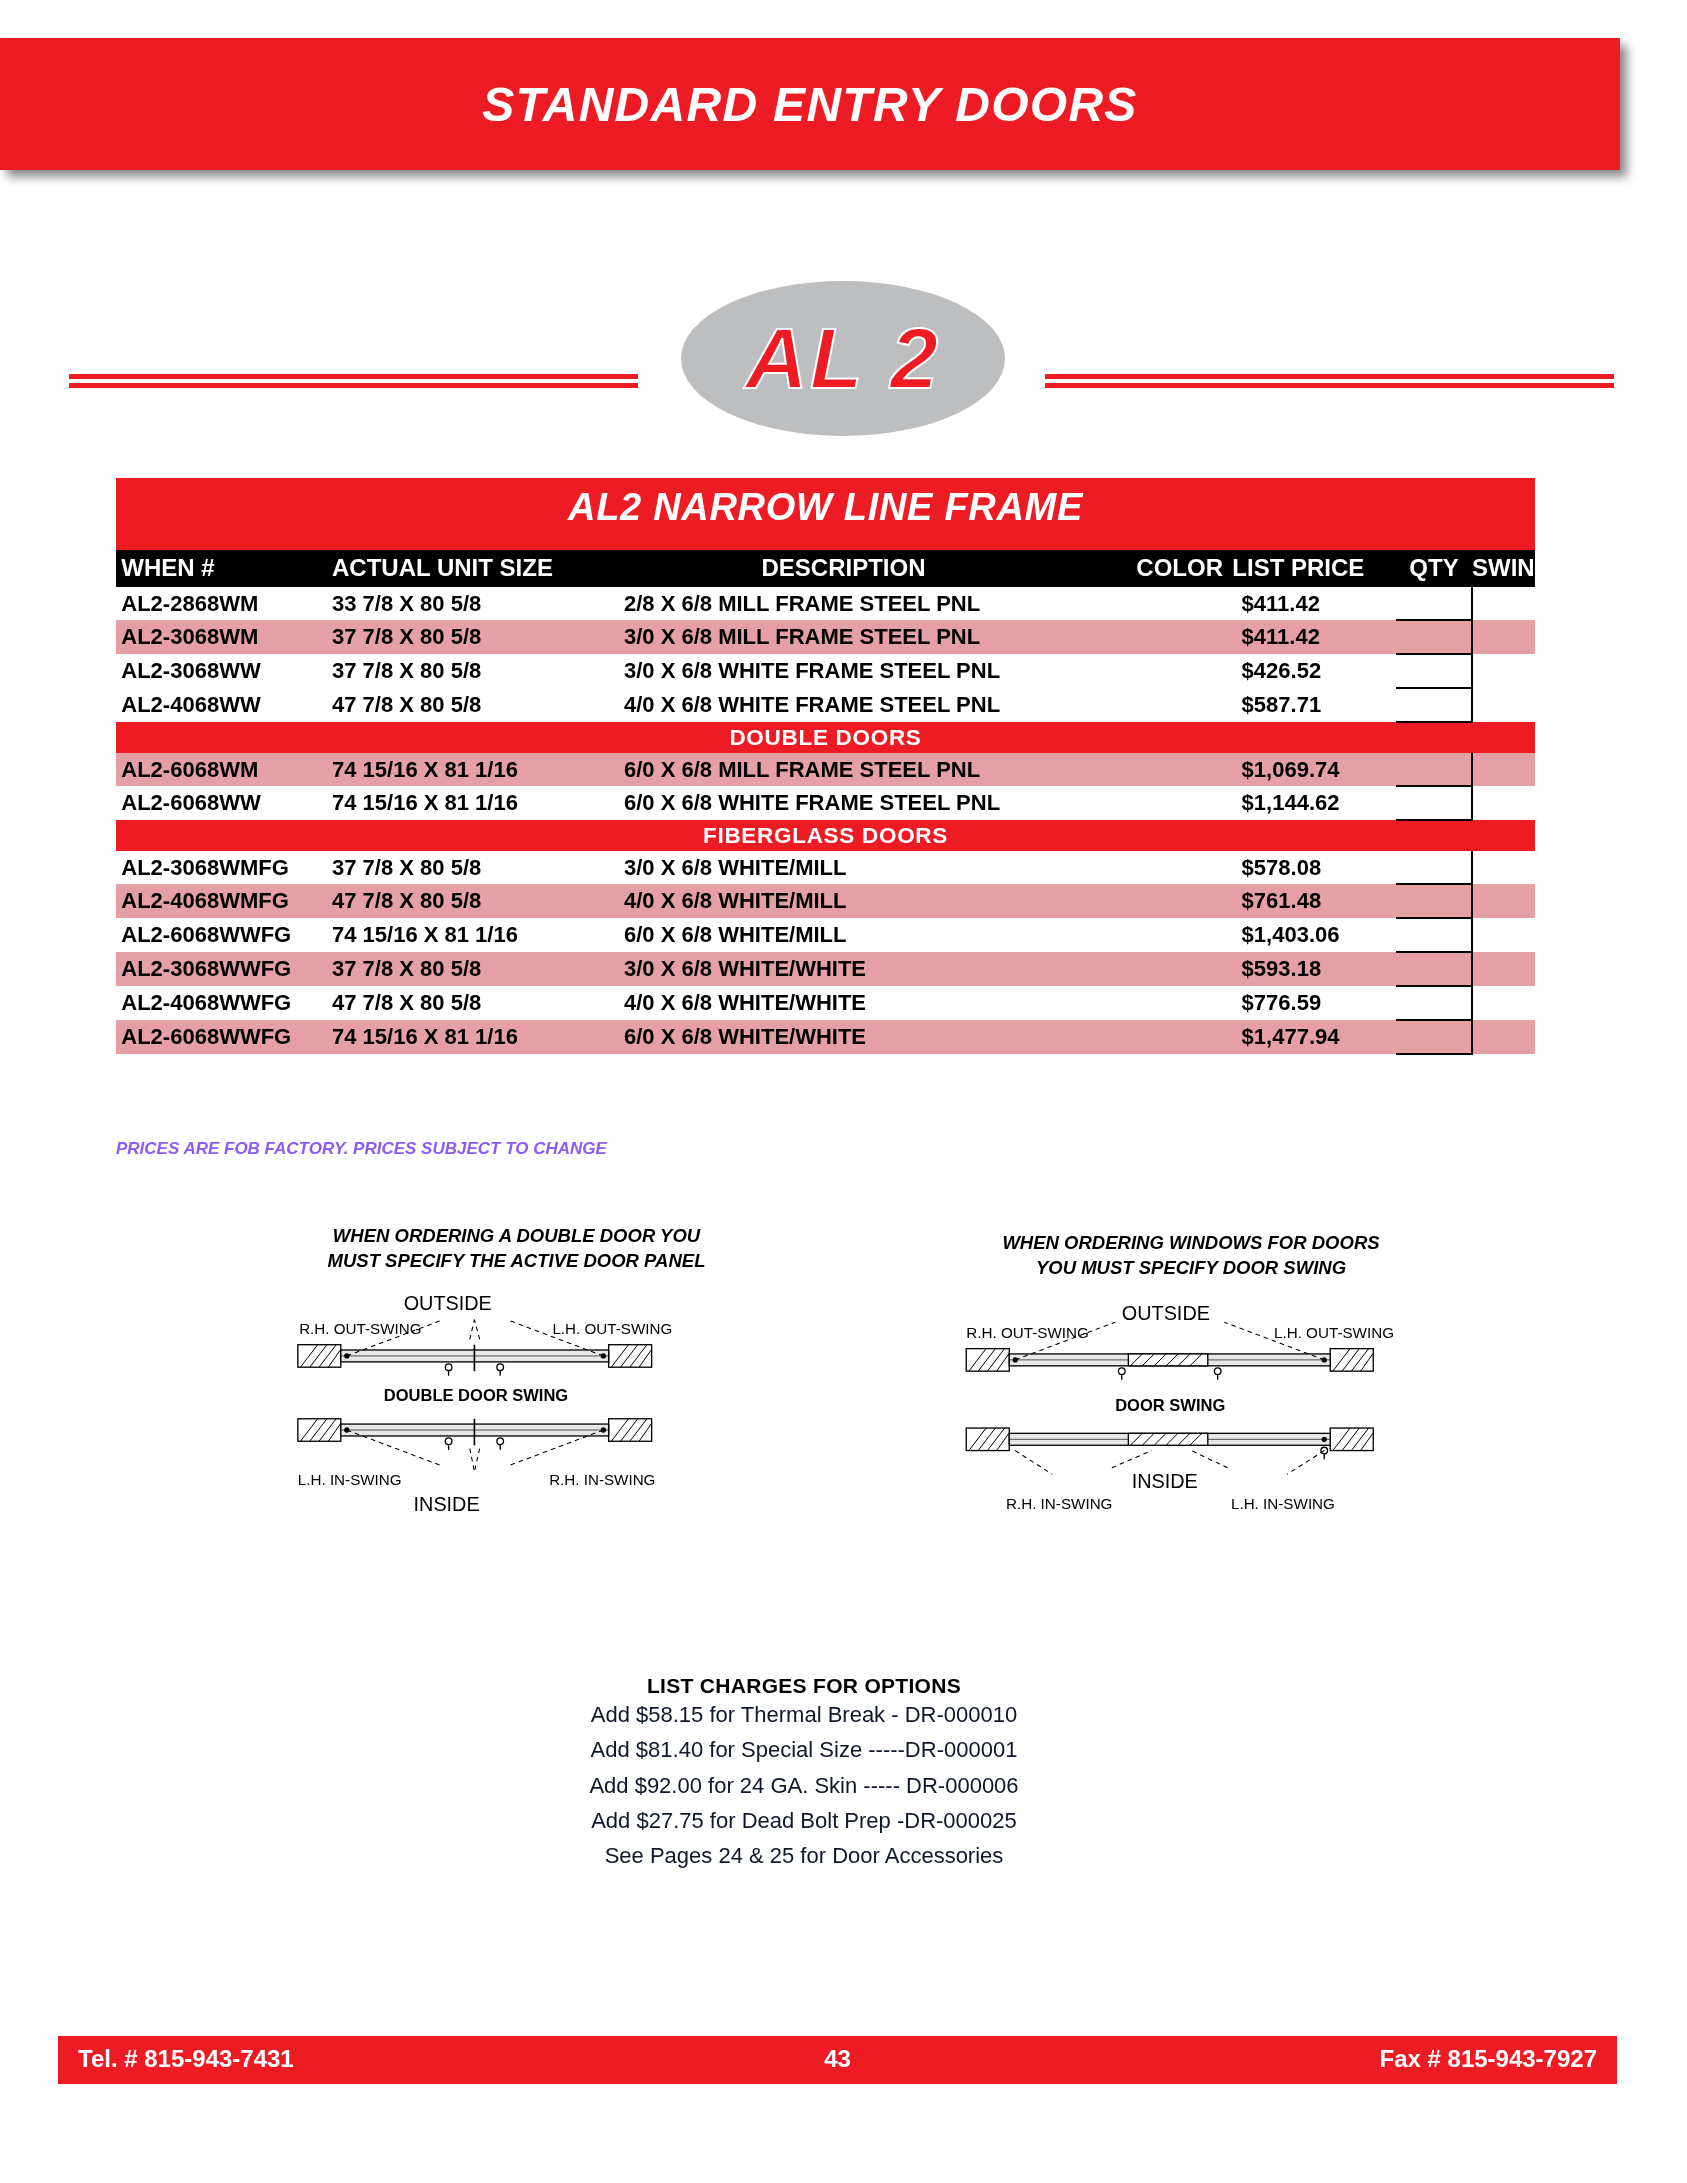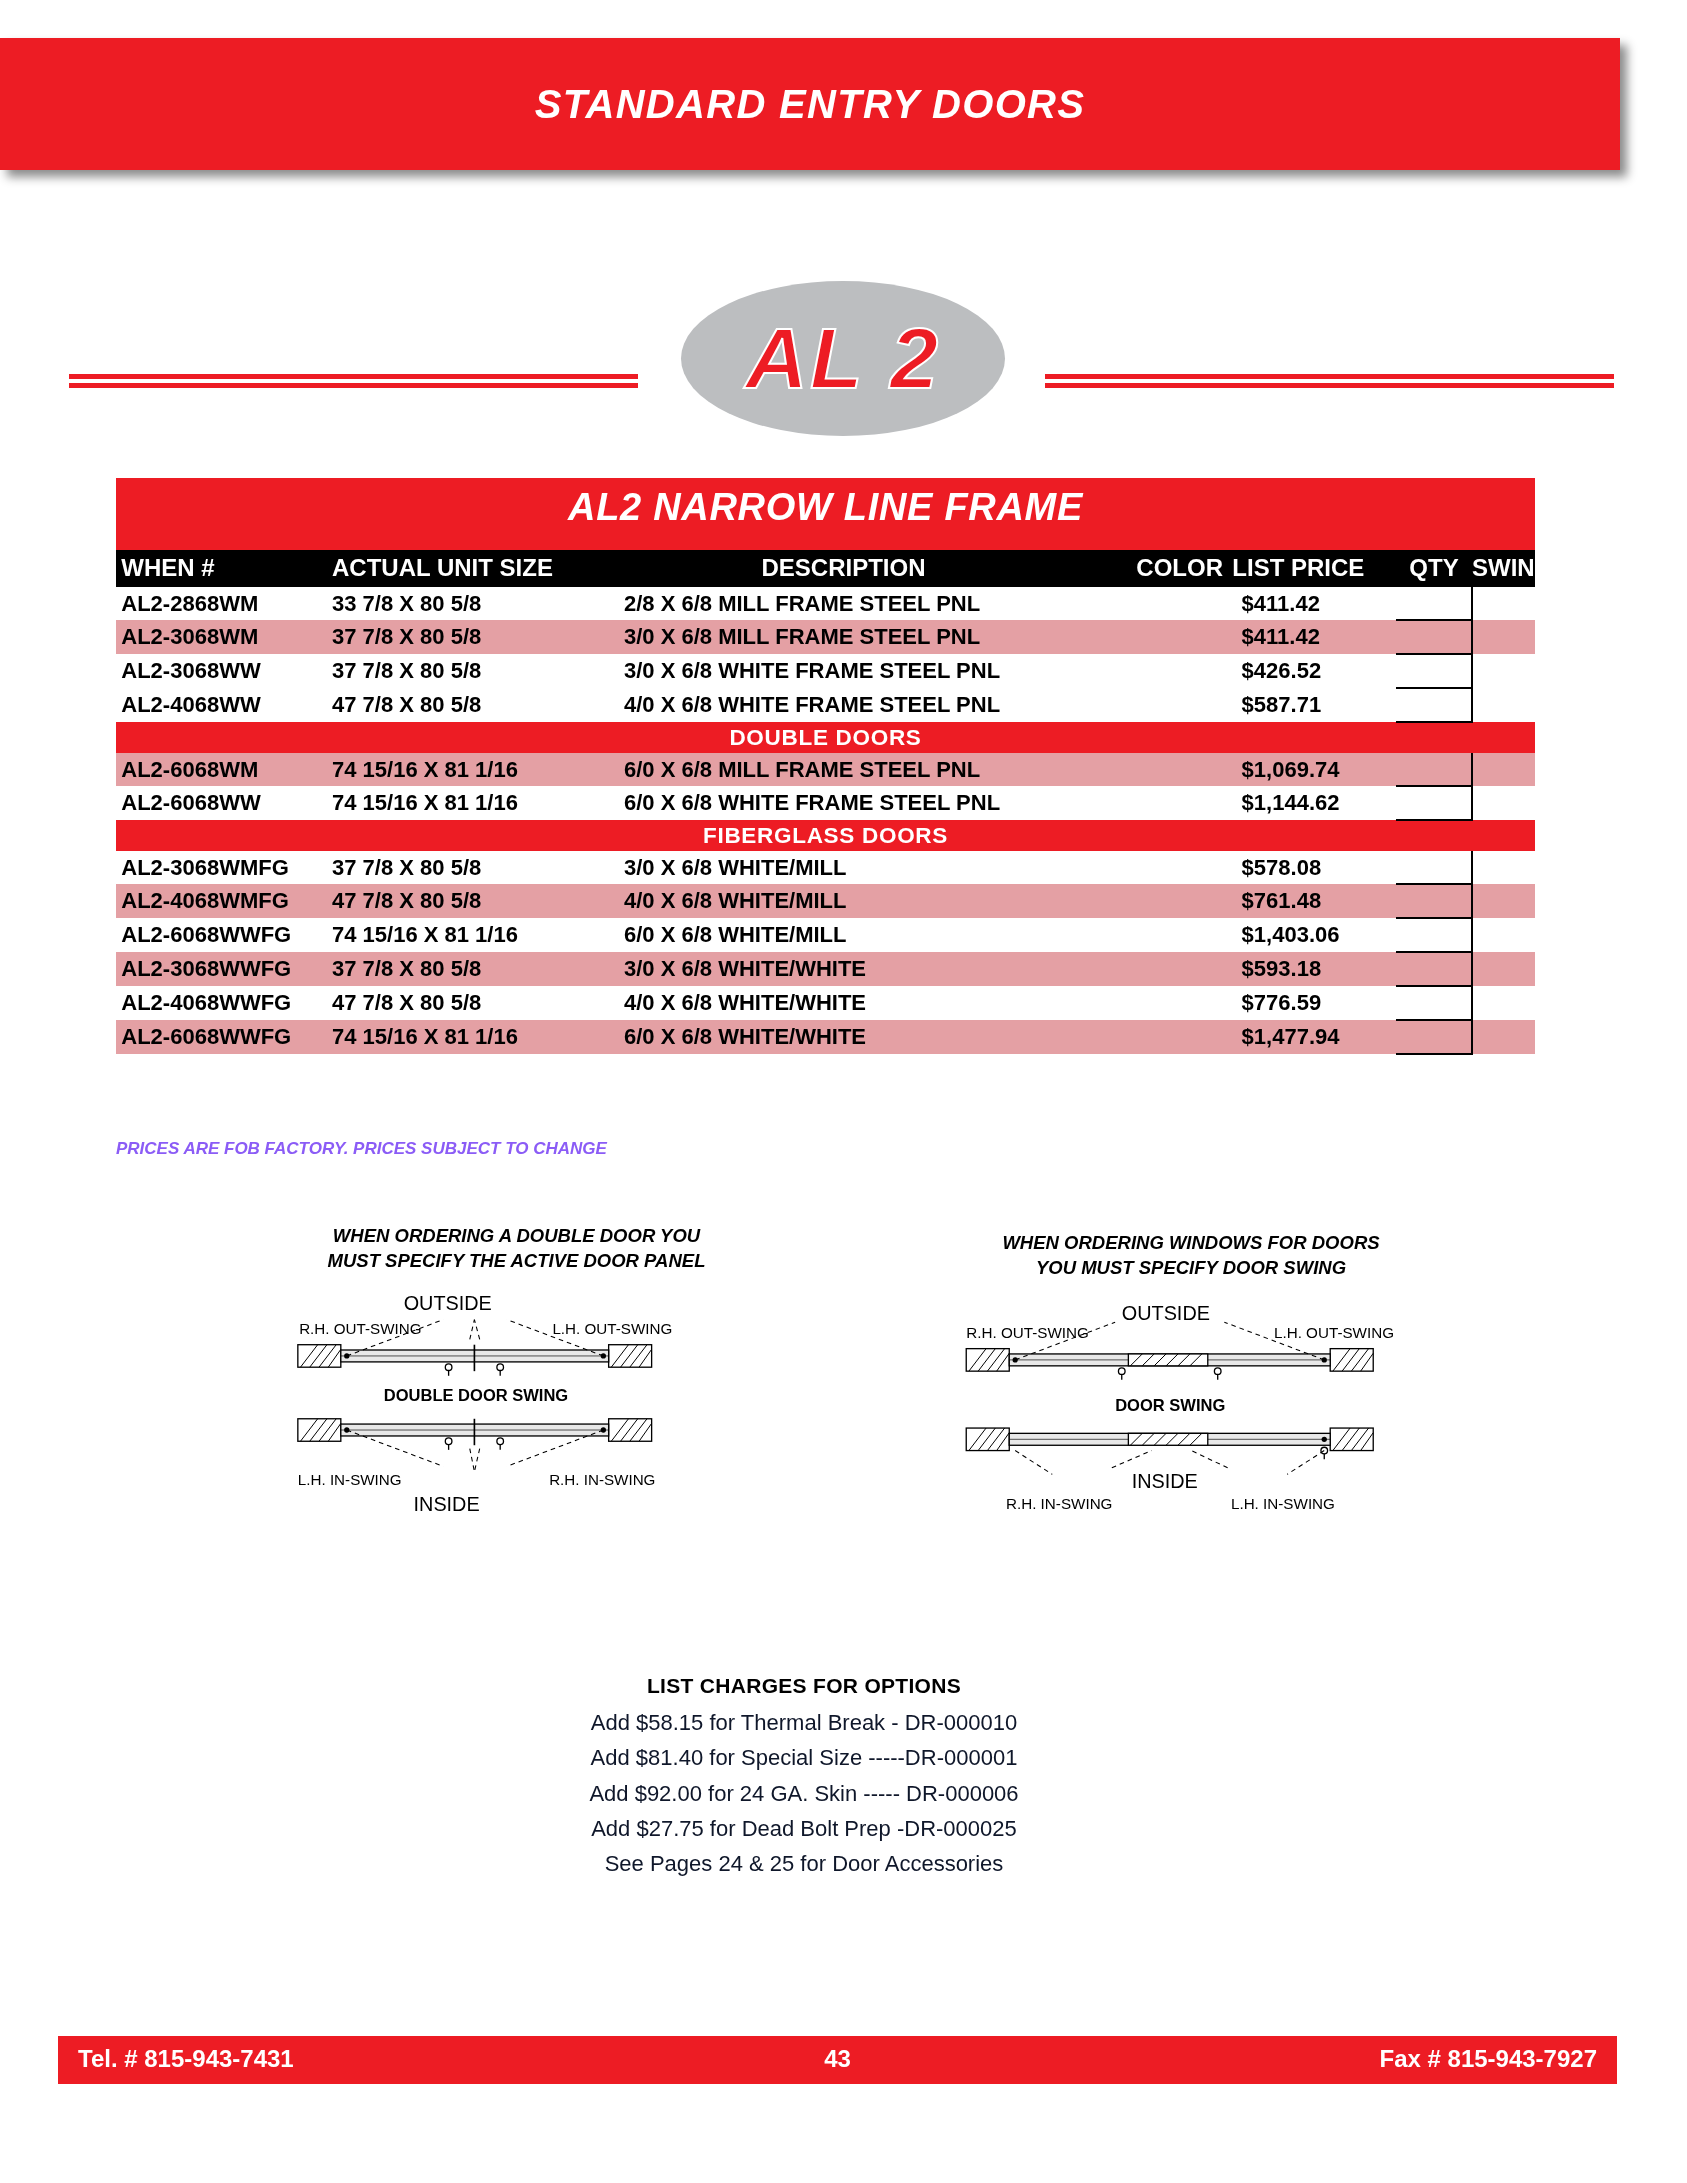--- a/index.html
+++ b/index.html
@@ -28,21 +28,21 @@
   .header-title {
     position: absolute;
     left: 0;
     top: 0;
     width: 1620px;
     height: 132px;
     display: flex;
     align-items: center;
     justify-content: center;
     color: #ffffff;
-    font-size: 40px;
+    font-size: 48px;
     font-weight: bold;
     font-style: italic;
     letter-spacing: 1.3px;
     font-family: "Liberation Sans", sans-serif;
   }
 
   
   .logo-wrap {
     position: absolute;
     left: 681px;
@@ -199,21 +199,21 @@
 
   
   .options {
     position: absolute;
     left: 0;
     top: 1674px;
     width: 1608px;
     text-align: center;
   }
   .options h3 {
-    margin: 0 0 12px 0;
+    margin: 0 0 4px 0;
     font-size: 21px;
     font-weight: bold;
     color: #000000;
     letter-spacing: 0.3px;
   }
   .options p {
     margin: 0 0 9.3px 0;
     font-size: 22px;
     color: #0f172a;
   }

